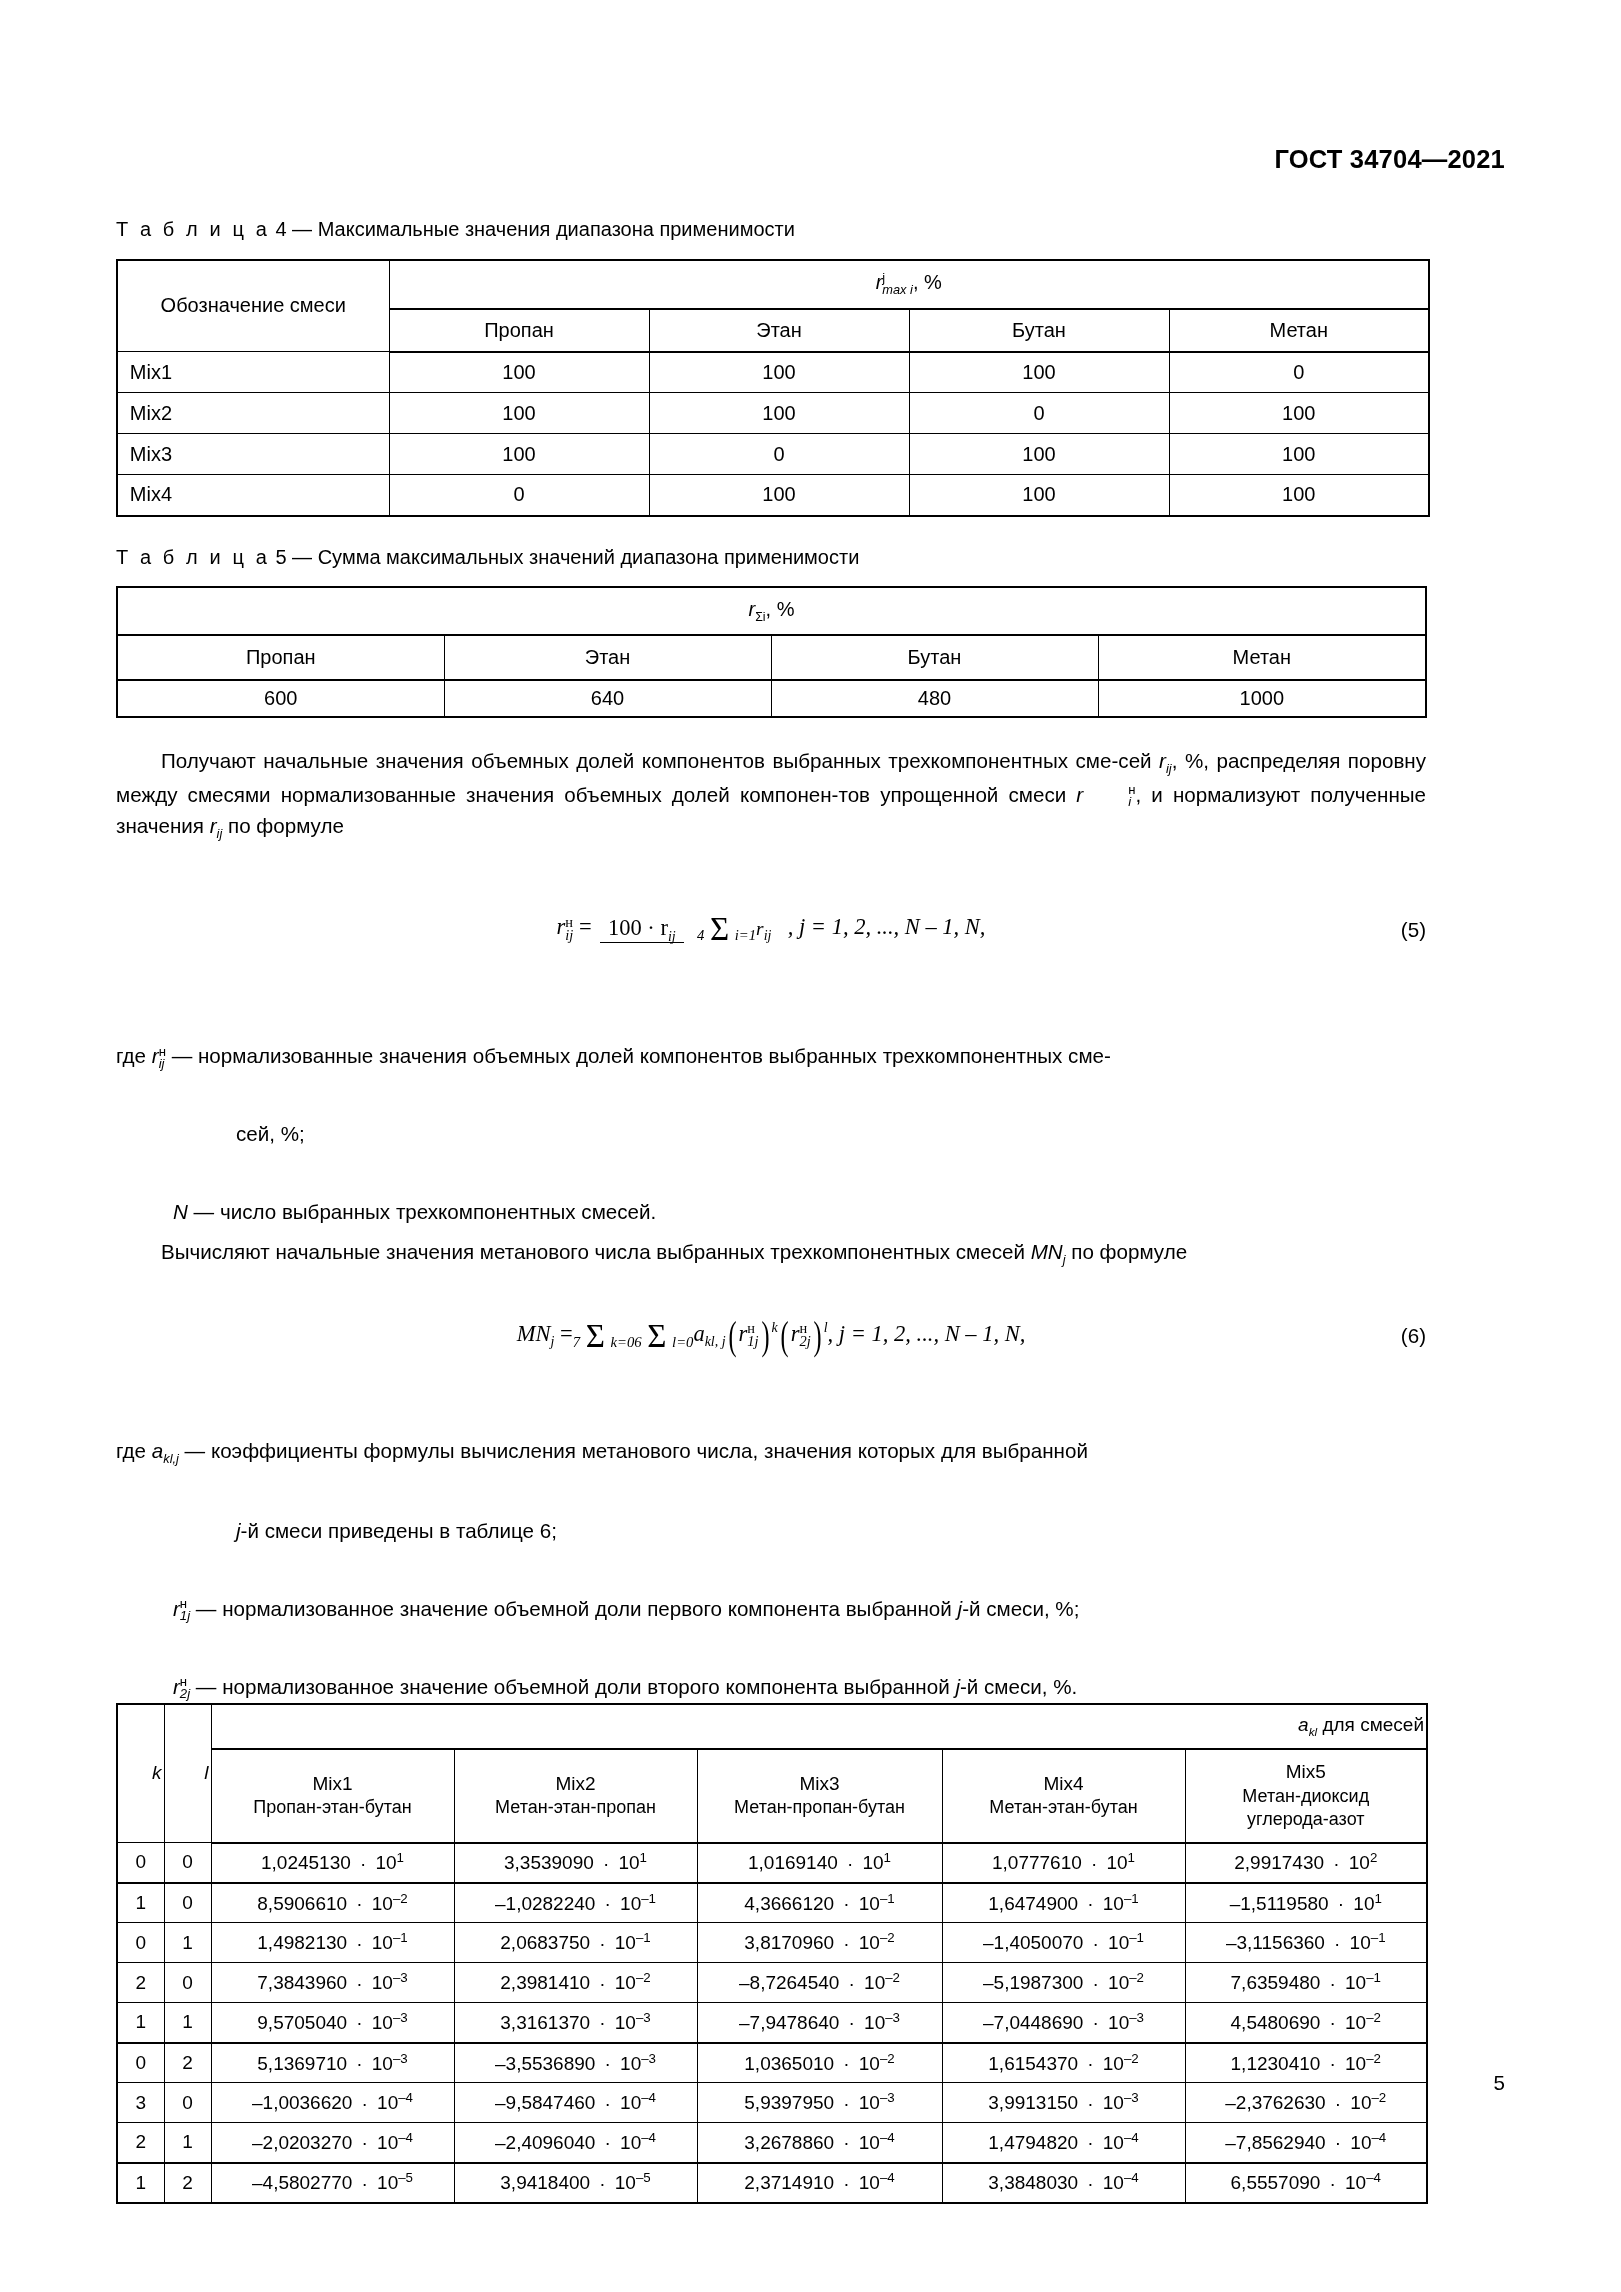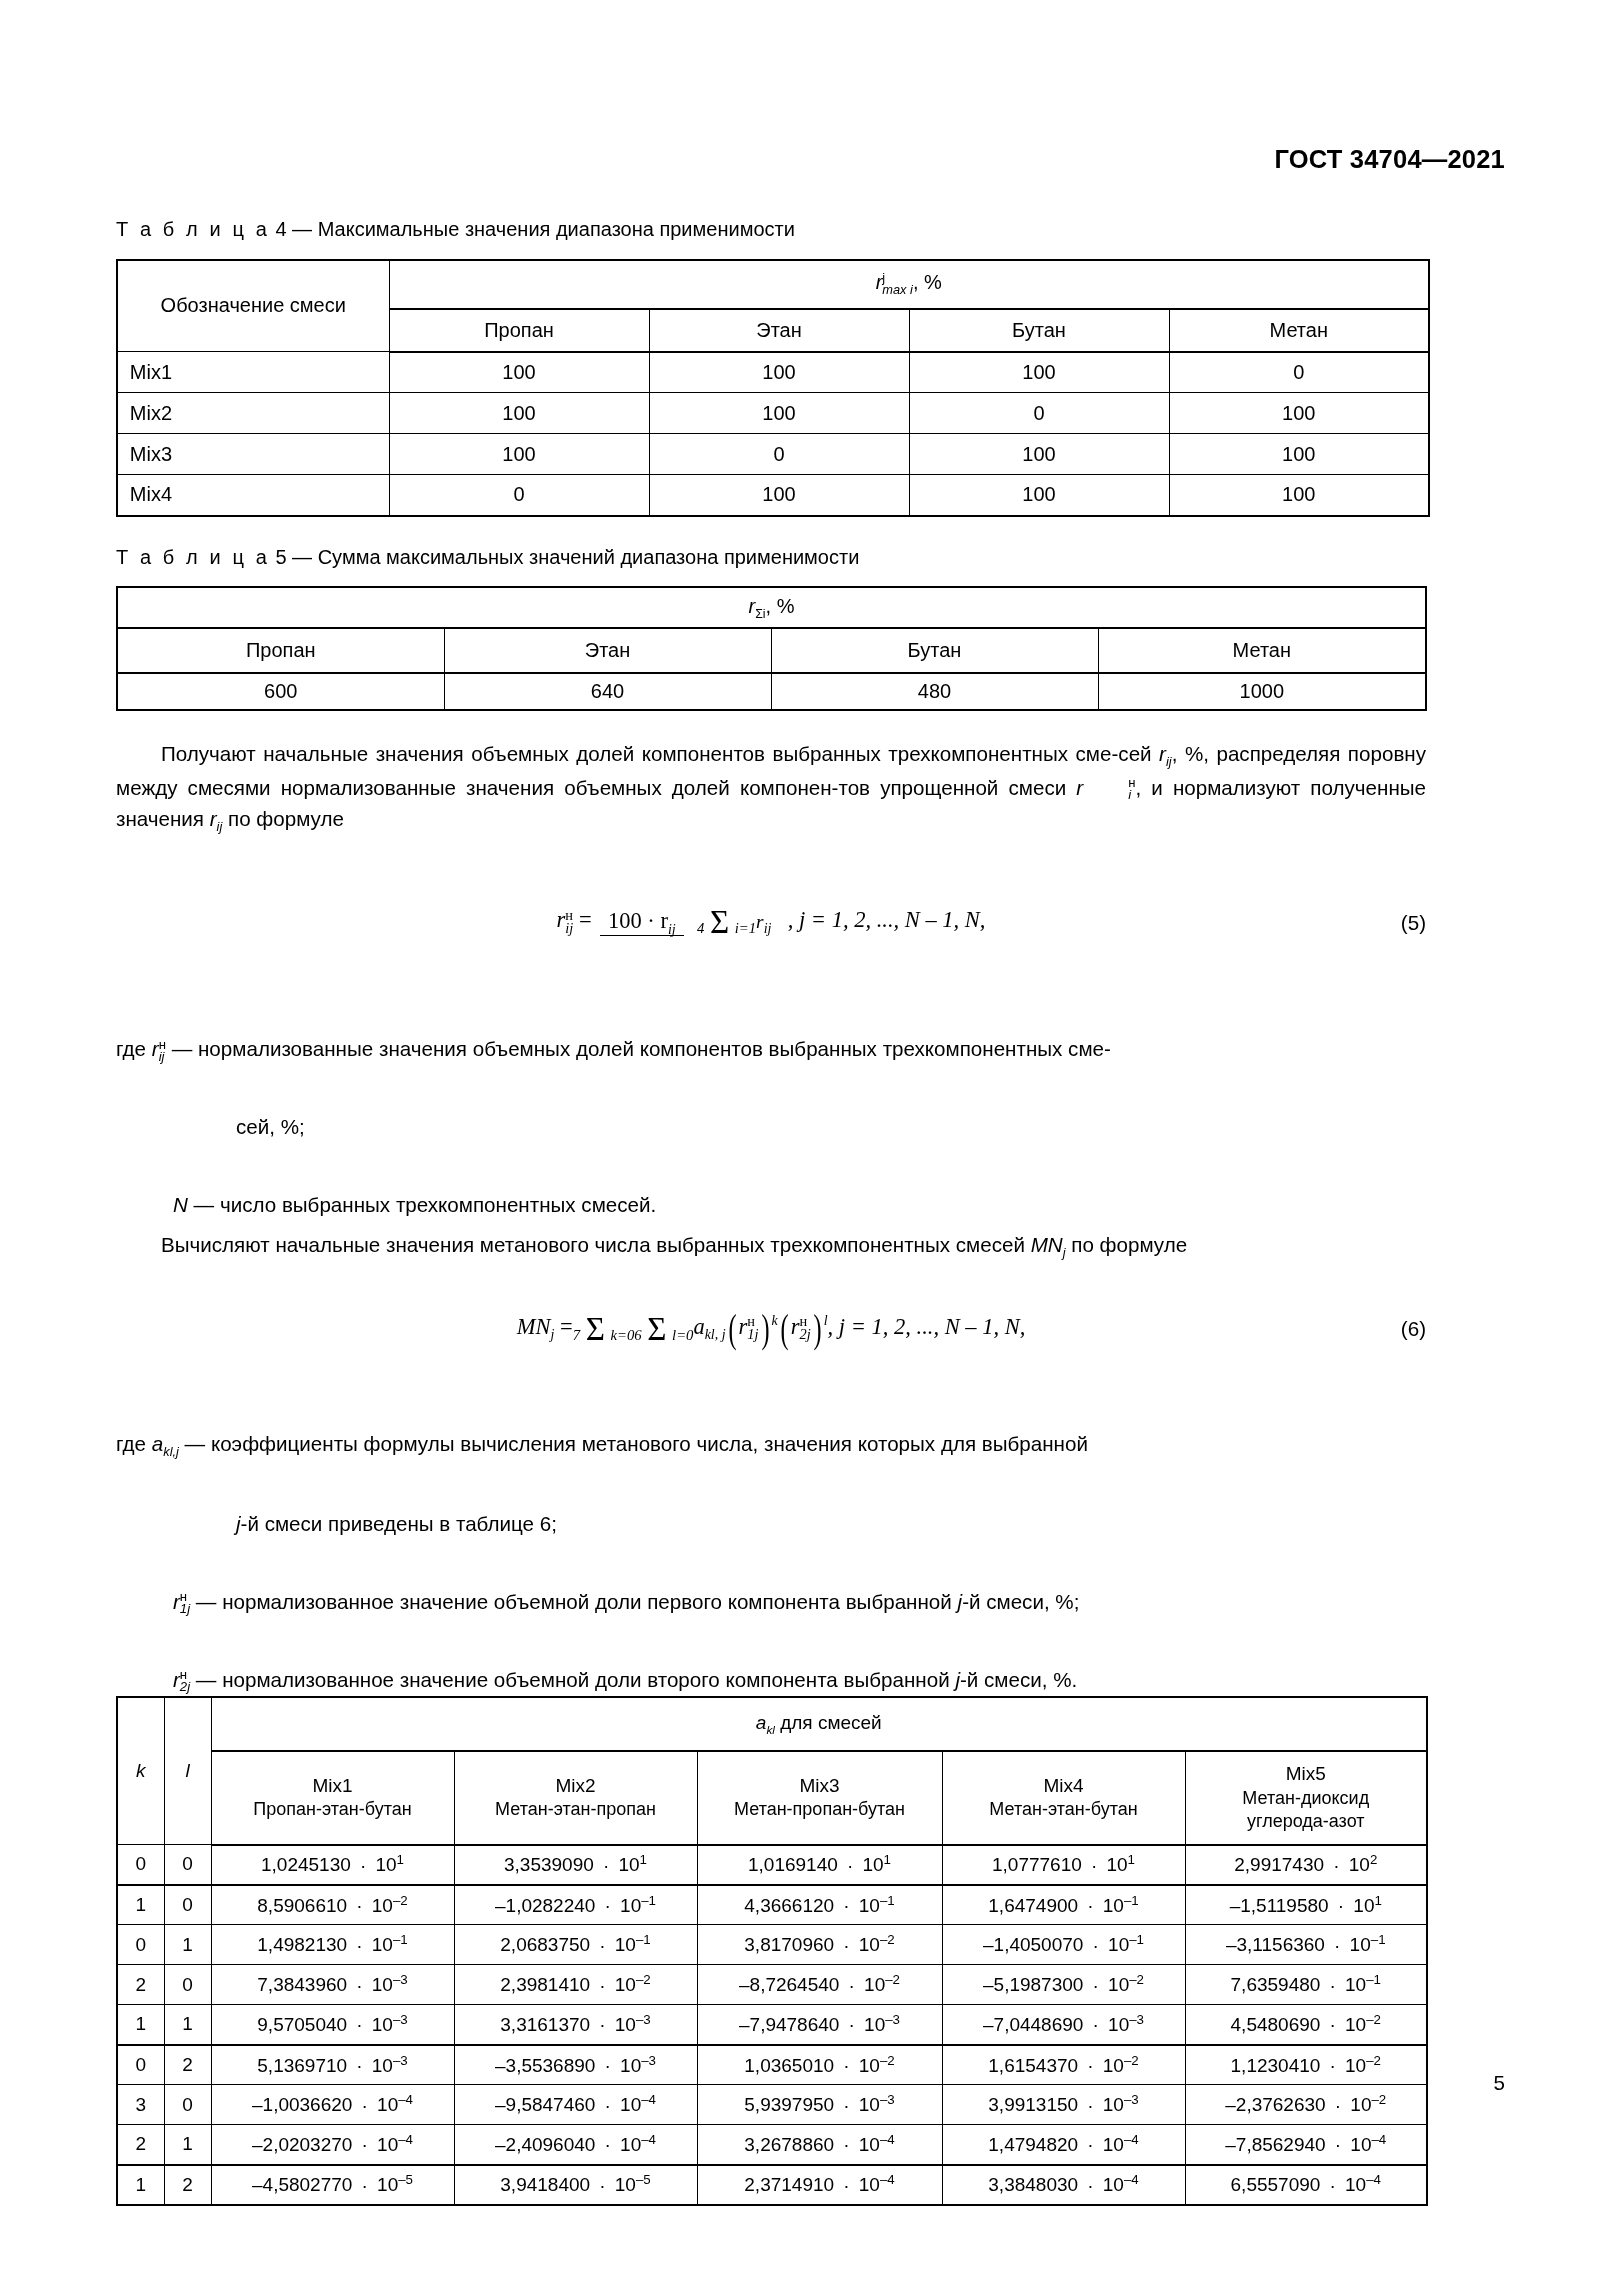--- a/index.html
+++ b/index.html
@@ -55,28 +55,28 @@
   table.gost { border: 2px solid #000; }
   .thickb { border-bottom: 2.9px solid #000 !important; }
 
   
   #table4 tr.hdr1 td { height: 49px; }
   #table4 tr.hdr2 td { height: 43px; }
   #table4 tr.data td { height: 41px; }
   #table4 td.lbl { text-align: left; padding-left: 11.8px; }
 
   
-  #table5 tr.hdr1 td { height: 41px; }
+  #table5 tr.hdr1 td { height: 48px; }
   #table5 tr.hdr2 td { height: 45px; }
   #table5 tr.data td { height: 31px; }
 
   
   #table6 { font-size: 19px; }
   #table6 td { padding: 4.9px 2px; }
-  #table6 tr.hdr1 td { height: 54px; }
+  #table6 tr.hdr1 td { height: 45px; text-align: right; }
   #table6 tr.hdr2 td { height: 94px; line-height: 1.28; }
   #table6 tr.data td { height: 40px; }
   #table6 td.kl { font-style: italic; }
 
   .mix-name { display:block; }
   .mix-sub  { display:block; font-size: 18px; }
 
   
   p.body {
     font-size: 20.6px;

